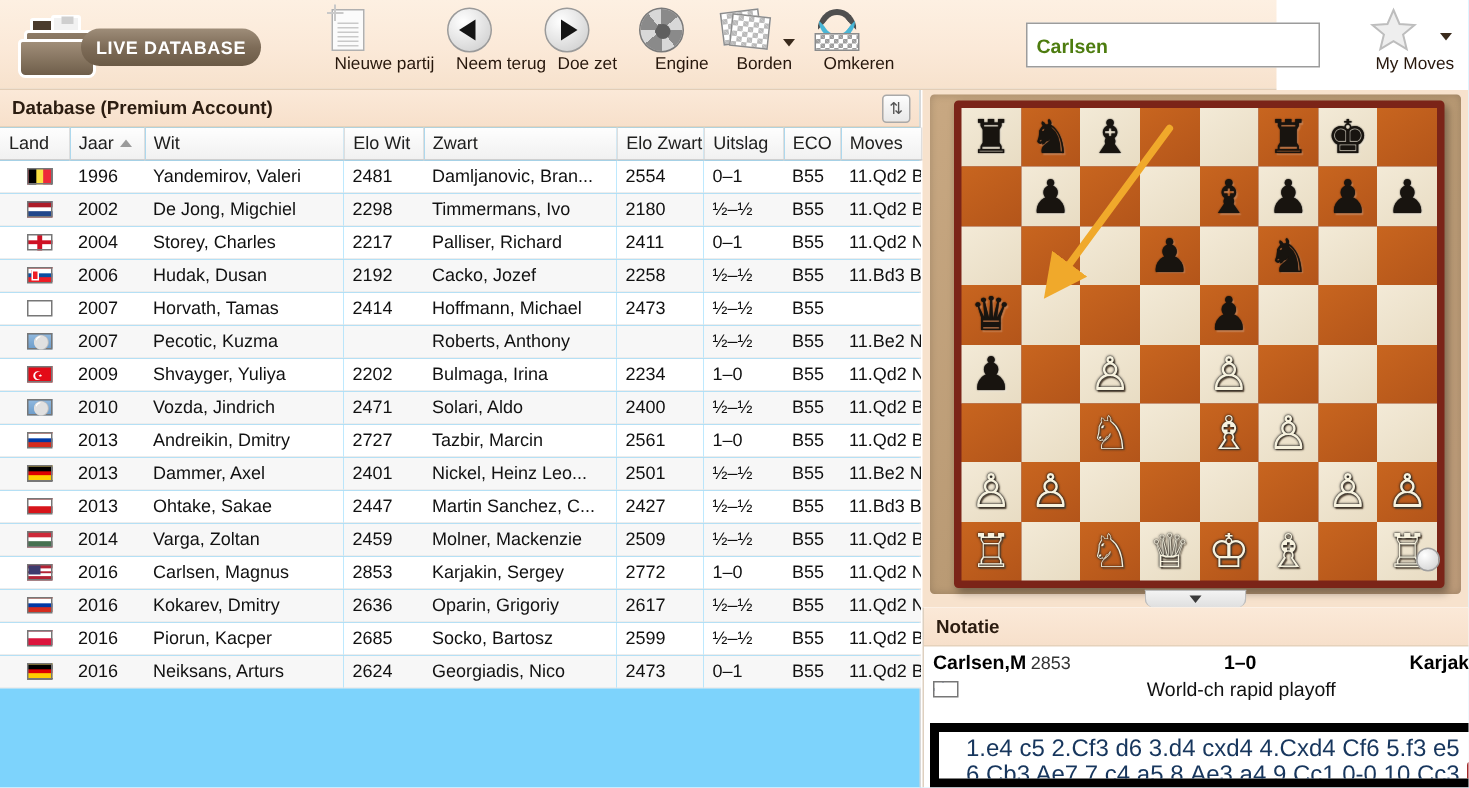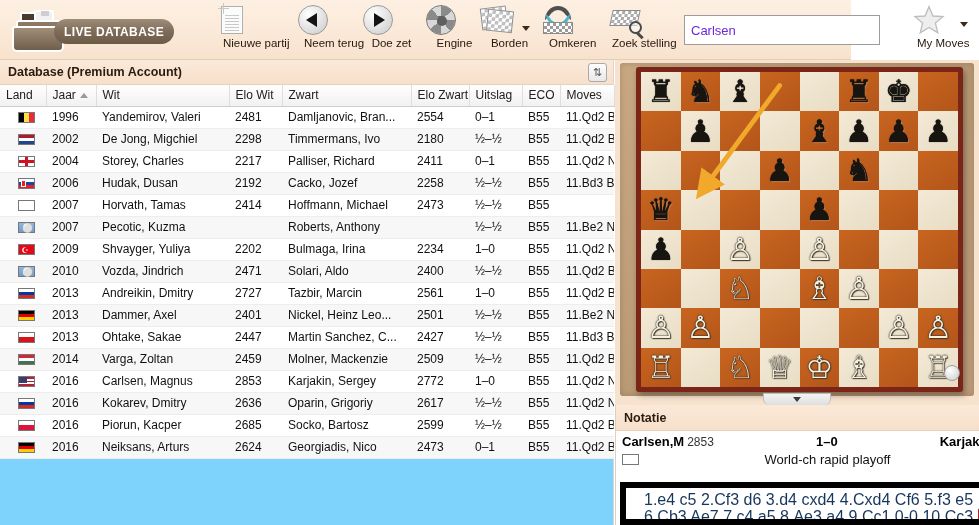--- a/index.html
+++ b/index.html
@@ -115,22 +115,23 @@
     transform:skewX(-12deg);}
   .search-pos-ico .mag{position:absolute;right:1px;bottom:0px;width:13px;height:13px;border-radius:50%;
     border:2.5px solid #4a4a4a;background:rgba(255,255,255,.5);}
   .search-pos-ico .hdl{position:absolute;right:-1px;bottom:-2px;width:8px;height:2.5px;background:#4a4a4a;
     transform:rotate(45deg);}
   .star-ico{width:34px;height:32px;display:block;}
 
   #search-box {
     position: absolute; left: 684px; top: 15px; width: 196px; height: 30px;
     background: #fff; border: 1px solid #9c9c9c;
-    font-size: 13px; color: #6d28d9; padding: 0 6px; outline: none;
+    font-size: 13px; color: #4d7c0f; padding: 0 6px; outline: none;
     font-family: "Liberation Sans", sans-serif;
+    font-weight: bold;
   }
 
   
   #db-panel {
     position: absolute; left: 0; top: 60px; width: 614px; height: 465px;
     background: #7dd3fc; border-right: 1px solid #d8d8d8;
   }
   #db-header {
     height: 25px; width: 100%;
     background: linear-gradient(to bottom, #fbe9d8, #f7e0cb);
@@ -307,30 +308,20 @@
       <div class="ico">
         <div class="flip-ico">
             <div class="arc"></div>
             <div class="arc2"></div>
             <div class="plate"></div>
           </div>
       </div>
       <div class="lbl">Omkeren</div>
     </div>
 
-    <div class="tool" style="left:585px;width:84px;">
-      <div class="ico">
-        <div class="search-pos-ico">
-            <div class="pl"></div>
-            <div class="mag"></div>
-            <div class="hdl"></div>
-          </div>
-      </div>
-      <div class="lbl">Zoek stelling</div>
-    </div>
 
     <input id="search-box" type="text" value="Carlsen" style="">
 
     <div class="tool" style="left:890px;width:78px;">
       <div class="ico">
         <svg class="star-ico" viewBox="0 0 24 24">
           <polygon points="12,2 15,9 22.5,9.5 16.8,14.3 18.6,21.6 12,17.6 5.4,21.6 7.2,14.3 1.5,9.5 9,9" fill="#eeeeee" stroke="#bdbdbd" stroke-width="1"></polygon>
         </svg>
       </div>
       <div class="lbl">My Moves</div>

